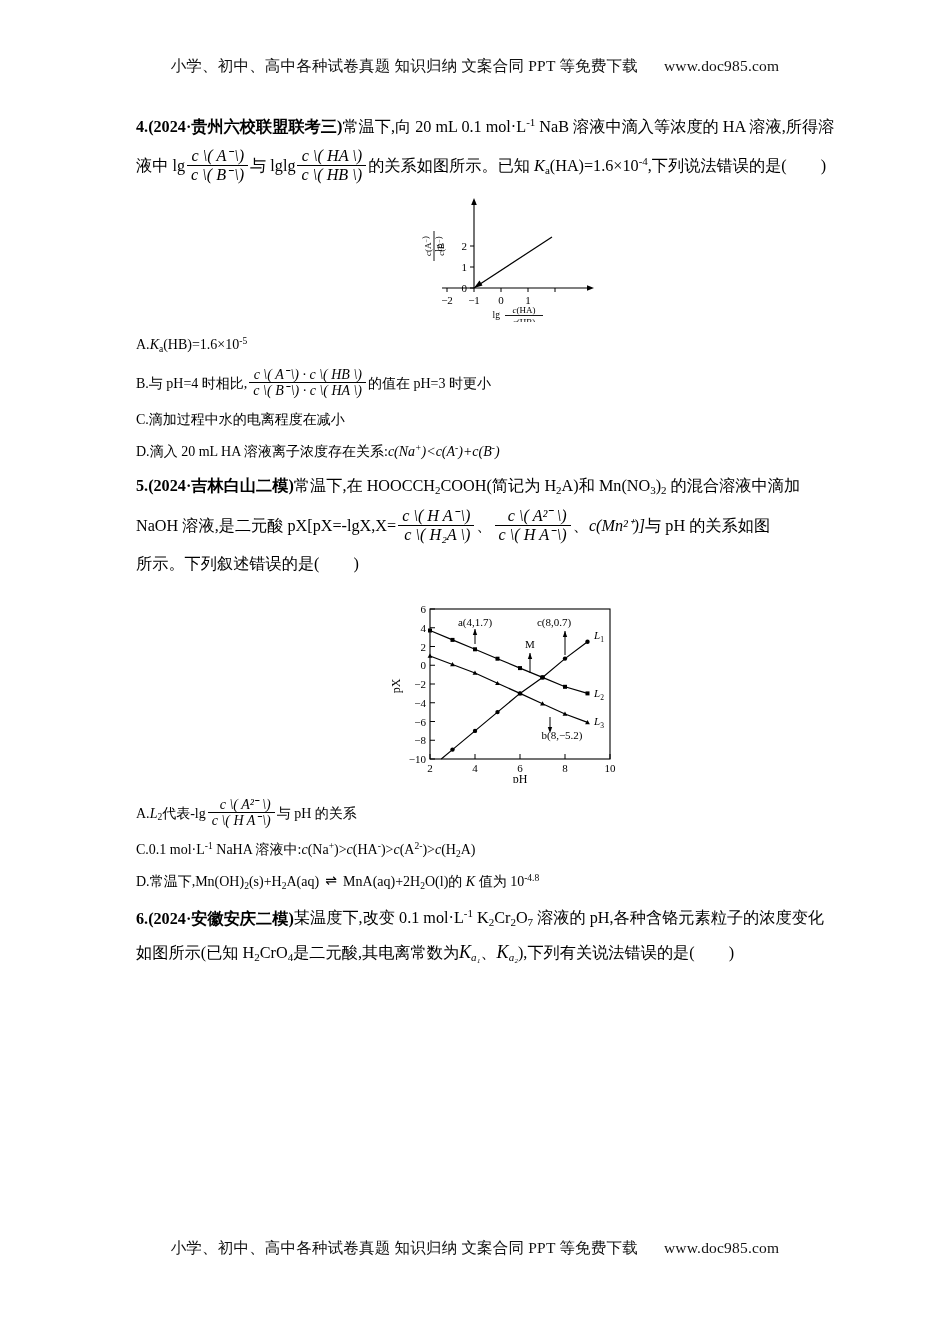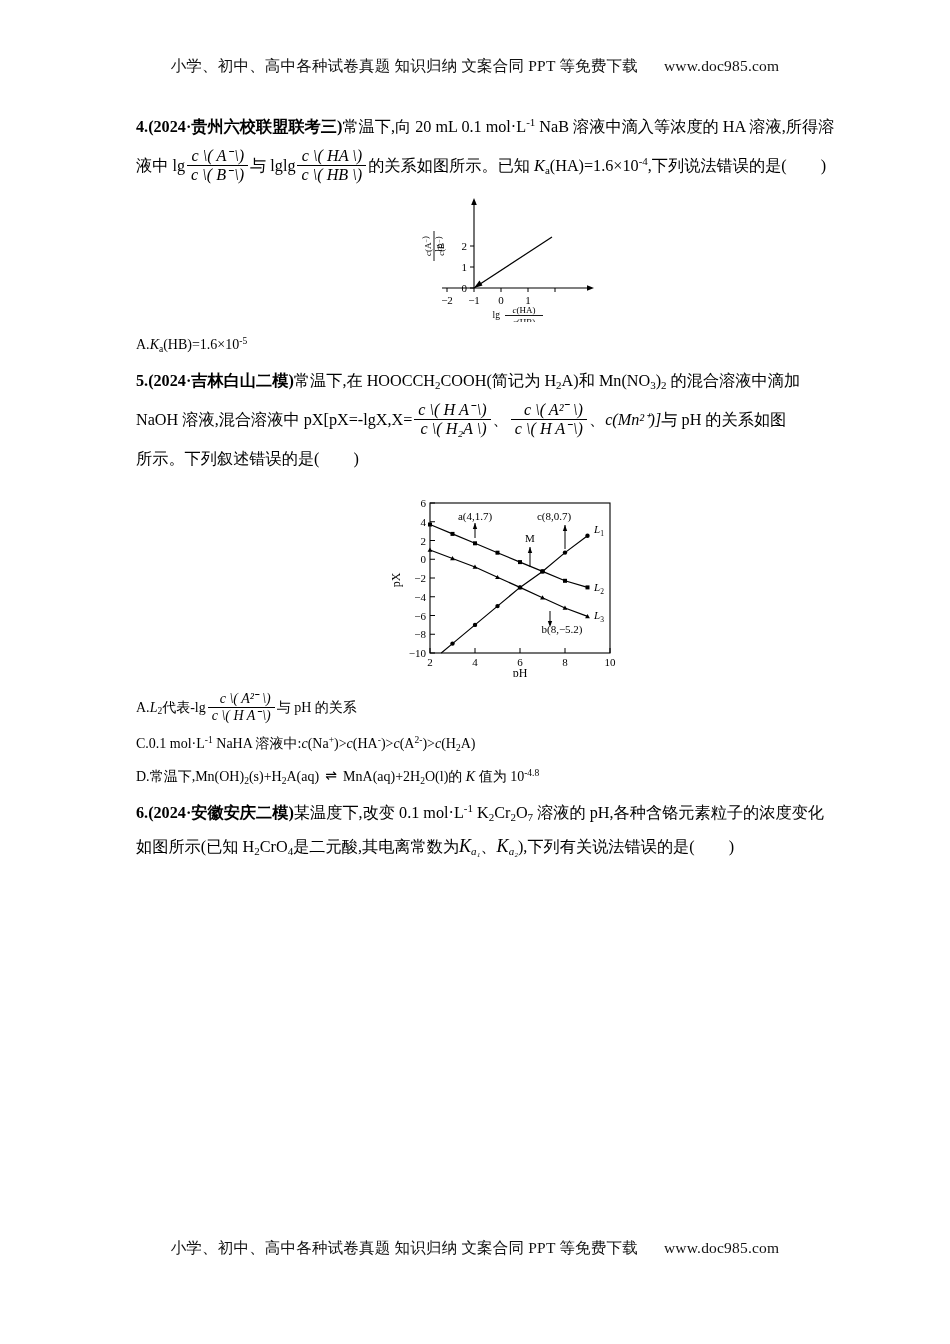--- a/index.html
+++ b/index.html
@@ -135,30 +135,39 @@
             <line x1="-19" y1="1.5" x2="19" y2="1.5" stroke="#000" stroke-width="0.9"></line>
             <text x="0" y="11" font-size="9" text-anchor="middle"><tspan font-style="italic">c</tspan>(HB)</text>
           </g>
         </svg>
       </div>
 
       <p class="opt">
         <span>A.</span><i>K</i><sub>a</sub><span>(HB)=1.6×10</span><sup>-5</sup>
       </p>
 
-
-
+      <p class="opt">
+        <span>B.</span><span>与 pH=4 时相比,</span><span class="frac tall"><span class="num it">c \( A ̄ \) · c \( HB \)</span><span class="den it">c \( B ̄ \) · c \( HA \)</span></span><span>的值在 pH=3 时更小</span>
+      </p>
+
+      <p class="opt">
+        <span>C.</span><span>滴加过程中水的电离程度在减小</span>
+      </p>
+
+      <p class="opt">
+        <span>D.</span><span>滴入 20 mL HA 溶液离子浓度存在关系:</span><span class="it"><i>c</i>(Na<sup>+</sup>)&lt;<i>c</i>(A<sup>-</sup>)+<i>c</i>(B<sup>-</sup>)</span>
+      </p>
     </div>
 
     <div style="margin-top:12px;">
       <p class="qline">
         <span class="bd">5.</span><span class="bd">(2024·吉林白山二模)</span><span>常温下,在 HOOCCH<sub>2</sub>COOH(简记为 H<sub>2</sub>A)和 Mn(NO<sub>3</sub>)<sub>2</sub> 的混合溶液中滴加</span>
       </p>
       <p class="qline indent2">
-        <span>NaOH 溶液,混合溶液中 pX[pX=-lgX,X=</span><span class="frac tall"><span class="num it">c \( H A ̄ \)</span><span class="den it">c \( H₂A \)</span></span><span>、</span><span class="frac tall"><span class="num it">c \( A²ˉ \)</span><span class="den it">c \( H A ̄ \)</span></span><span>、</span><span class="it">c(Mn²⁺)]</span><span>与 pH 的关系如图</span>
+        <span>NaOH 溶液,是二元酸 pX[pX=-lgX,X=</span><span class="frac tall"><span class="num it">c \( H A ̄ \)</span><span class="den it">c \( H₂A \)</span></span><span>、</span><span class="frac tall"><span class="num it">c \( A²ˉ \)</span><span class="den it">c \( H A ̄ \)</span></span><span>、</span><span class="it">c(Mn²⁺)]</span><span>与 pH 的关系如图</span>
       </p>
       <p class="qline indent2">
         <span>所示。下列叙述错误的是(</span><span class="blank"></span><span>)</span>
       </p>
 
       <div class="fig2-wrap">
         <svg class="fig2" viewBox="0 0 252 192">
 
           <rect x="48" y="18" width="180" height="150" fill="none" stroke="#000" stroke-width="1.1"></rect>
 

